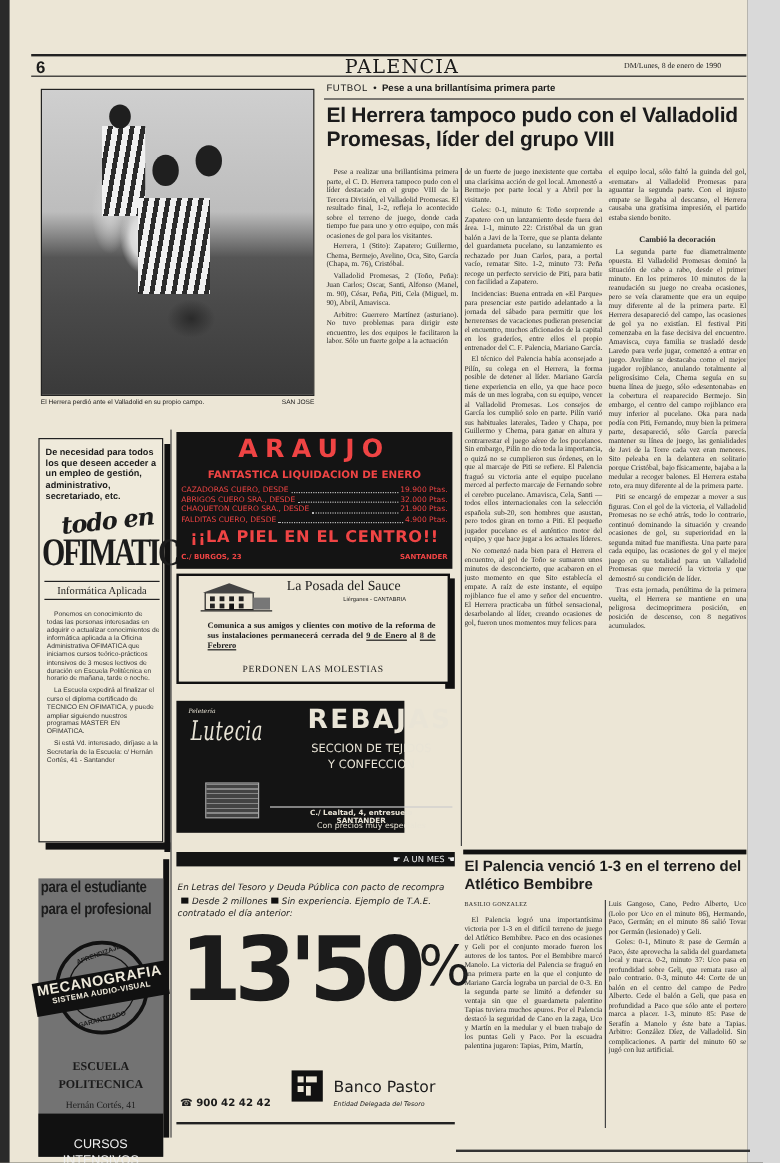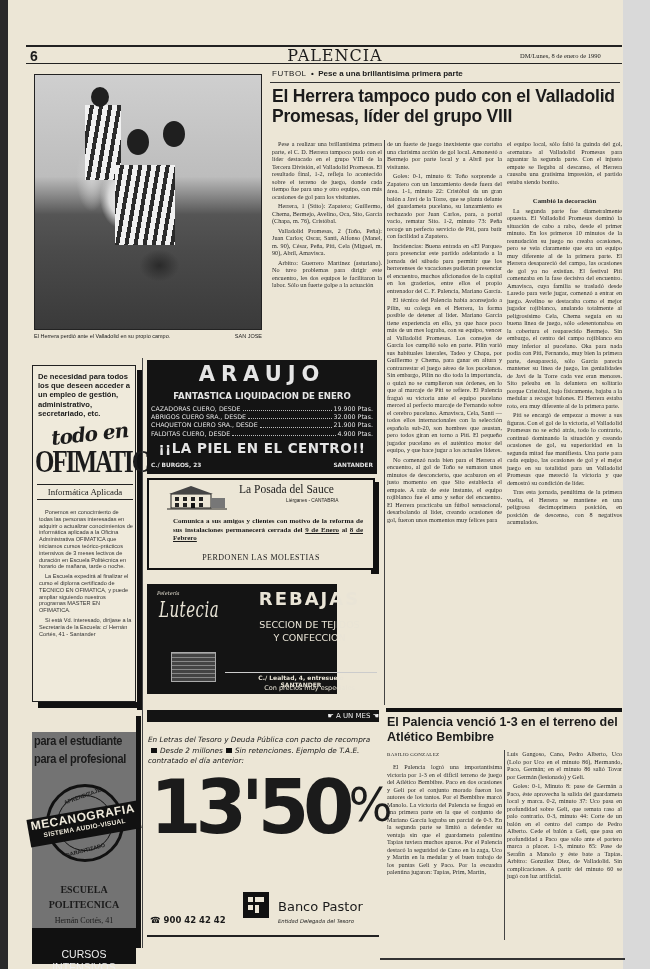--- a/index.html
+++ b/index.html
@@ -59,21 +59,21 @@
   .esc .seal-inner { position: absolute; left: 8px; top: 8px; width: 56px; height: 56px; border: 1px solid #111; border-radius: 50%; }
   .esc .arc { position: absolute; font-family: "Liberation Sans", sans-serif; font-weight: bold; font-size: 5.5px; }
   .esc .band { position: absolute; left: -4px; top: 78px; width: 112px; height: 28px; background: #111; color: #efeadb; transform: rotate(-10deg); text-align: center; font-family: "Liberation Sans", sans-serif; font-weight: bold; }
   .esc .band .m { font-size: 12px; line-height: 14px; letter-spacing: .5px; }
   .esc .band .s { font-size: 6.5px; line-height: 8px; letter-spacing: .3px; }
   .esc .e1 { position: absolute; left: 0; top: 150px; width: 104px; text-align: center; font-family: "Liberation Serif", serif; font-weight: bold; font-size: 10px; line-height: 15px; }
   .esc .addr { position: absolute; left: 0; top: 184px; width: 104px; text-align: center; font-family: "Liberation Serif", serif; font-size: 8px; }
   .esc .cursos { position: absolute; left: 0; top: 196px; width: 104px; height: 36px; background: #111; color: #eee; text-align: center; font-family: "Liberation Sans", sans-serif; font-size: 10.5px; line-height: 13px; padding-top: 20px; }
 
   
-  .araujo { left: 147px; top: 360px; width: 230px; height: 114px; background: #141414; color: #e5e5e5; font-family: "DejaVu Sans", sans-serif; }
+  .araujo { left: 147px; top: 360px; width: 230px; height: 114px; background: #141414; color: #ef4444; font-family: "DejaVu Sans", sans-serif; }
   .araujo .t { position: absolute; left: 0; top: 2px; width: 230px; text-align: center; font-weight: bold; font-size: 21px; letter-spacing: 6px; }
   .araujo .s { position: absolute; left: 0; top: 31px; width: 230px; text-align: center; font-weight: bold; font-size: 8.6px; }
   .araujo .rows { position: absolute; left: 4px; top: 45px; width: 222px; font-size: 6.3px; line-height: 8.2px; }
   .araujo .row { display: flex; }
   .araujo .row .lbl { white-space: nowrap; }
   .araujo .row .dots { flex: 1; border-bottom: 1px dotted #bbb; margin: 0 2px 2px; }
   .araujo .row .prc { white-space: nowrap; }
   .araujo .big { position: absolute; left: 0; top: 80px; width: 230px; text-align: center; font-weight: bold; font-size: 13.5px; letter-spacing: .5px; }
   .araujo .foot { position: absolute; left: 4px; top: 102px; width: 222px; display: flex; justify-content: space-between; font-size: 5.8px; font-weight: bold; }
 
@@ -85,21 +85,21 @@
   .posada .loc { position: absolute; left: 137px; top: 18px; font-family: "Liberation Sans", sans-serif; font-size: 4.8px; }
   .posada .msg { position: absolute; left: 24px; top: 37px; width: 190px; font-family: "Liberation Serif", serif; font-weight: bold; font-size: 7px; line-height: 8.6px; text-align: justify; }
   .posada .msg u { text-decoration: underline; }
   .posada .sorry { position: absolute; left: 0; top: 73px; width: 224px; text-align: center; font-family: "Liberation Serif", serif; font-size: 8px; letter-spacing: .5px; }
 
   
   .rebajas { left: 147px; top: 584px; width: 190px; height: 110px; background: #141414; color: #e9e4d6; }
   .rebajas .script { position: absolute; left: 10px; top: 6px; font-family: "DejaVu Serif", serif; font-style: italic; font-size: 5px; }
   .rebajas .logo { position: absolute; left: 12px; top: 16px; font-family: "DejaVu Serif", serif; font-style: italic; font-size: 15px; letter-spacing: .5px; transform: scaleY(1.5); }
   .rebajas .bld { position: absolute; left: 24px; top: 68px; width: 45px; height: 30px; border: 1px solid #aaa; background: repeating-linear-gradient(0deg, #444 0 3px, #888 3px 4px); }
-  .rebajas .head { position: absolute; left: 95px; top: 4px; width: 135px; text-align: center; font-family: "DejaVu Sans", sans-serif; font-weight: bold; font-size: 18px; letter-spacing: 2px; }
+  .rebajas .head { position: absolute; left: 95px; top: 4px; width: 135px; text-align: right; font-family: "DejaVu Sans", sans-serif; font-weight: bold; font-size: 22px; letter-spacing: 2px; }
   .rebajas .sec { position: absolute; left: 95px; top: 34px; width: 135px; text-align: center; font-family: "DejaVu Sans", sans-serif; font-size: 9.5px; line-height: 13px; }
   .rebajas .pre { position: absolute; left: 95px; top: 76px; width: 135px; text-align: center; font-family: "DejaVu Sans", sans-serif; font-size: 6.5px; margin-top: 24px; }
   .rebajas .rule { position: absolute; left: 78px; top: 88px; width: 152px; height: 1px; background: #ccc; }
   .rebajas .addr { position: absolute; left: 78px; top: 90px; width: 152px; text-align: center; font-family: "DejaVu Sans", sans-serif; font-weight: bold; font-size: 6px; line-height: 7px; }
 
   
   .bp-bar { left: 147px; top: 710px; width: 232px; height: 12px; background: #141414; color: #eee; text-align: right; font-family: "DejaVu Sans", sans-serif; font-size: 7px; line-height: 12px; }
   .bp-text { left: 148px; top: 735px; width: 232px; font-family: "DejaVu Sans", sans-serif; font-style: italic; font-size: 7.3px; line-height: 10.5px; }
   .bp-text .sq { display: inline-block; width: 6px; height: 5px; background: #111; margin: 0 3px; vertical-align: 0; }
   .bp-rate { left: 150px; top: 760px; width: 230px; font-family: "DejaVu Sans", sans-serif; font-weight: bold; font-size: 74px; letter-spacing: -6px; line-height: 90px; }
@@ -285,21 +285,21 @@
   <div class="addr">
     <div>C./ Lealtad, 4, entresuelo</div>
     <div>SANTANDER</div>
   </div>
 </div>
 
 <div class="abs bp-bar">
   <span>☛ </span><span>A UN MES</span><span> ☚</span>
 </div>
 <div class="abs bp-text">
-  <span>En Letras del Tesoro y Deuda Pública con pacto de recompra</span><span class="sq"></span><span>Desde 2 millones</span><span class="sq"></span><span>Sin retenciones.</span>
+  <span>En Letras del Tesoro y Deuda Pública con pacto de recompra</span><span class="sq"></span><span>Desde 2 millones</span><span class="sq"></span><span>Sin experiencia.</span>
   <span>Ejemplo de T.A.E. contratado el día anterior:</span>
 </div>
 <div class="abs bp-rate">
   <span>13'50</span><span class="pct">%</span>
 </div>
 <div class="abs bp-phone">☎ 900 42 42 42</div>
 <div class="abs bp-logo">
   <i style="left:5px;top:5px;width:5px;height:5px;"></i>
   <i style="left:12px;top:5px;width:9px;height:5px;"></i>
   <i style="left:5px;top:13px;width:5px;height:5px;"></i>

